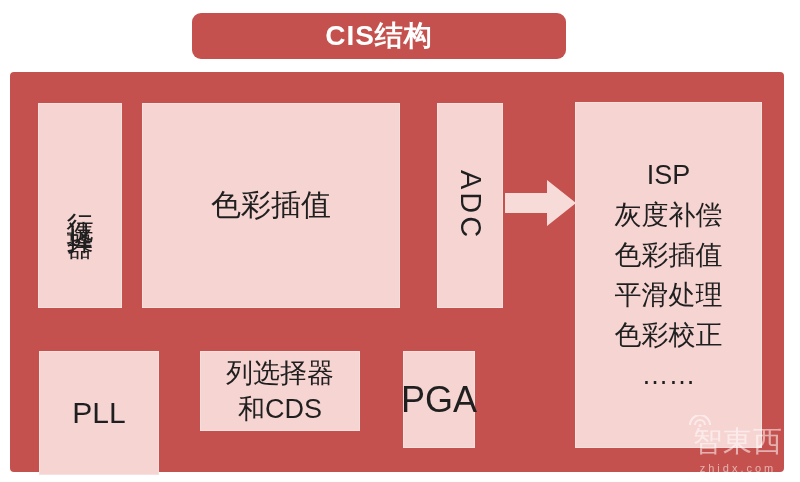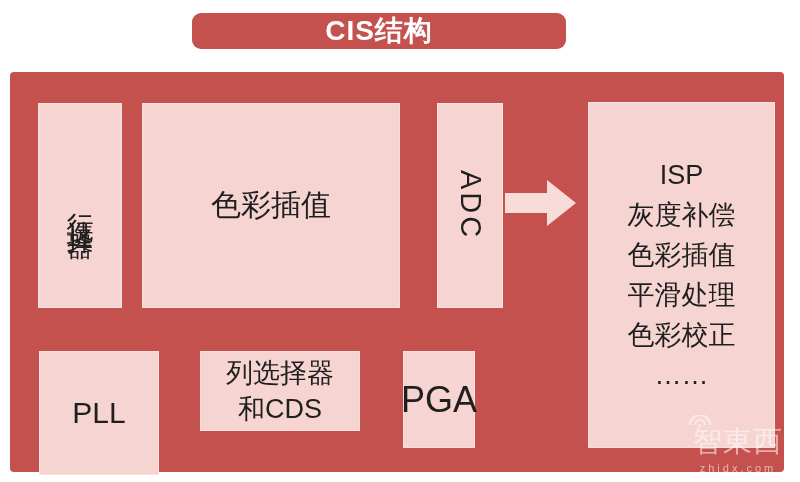--- a/index.html
+++ b/index.html
@@ -7,21 +7,21 @@
     position: relative;
     width: 800px;
     height: 482px;
     background: #ffffff;
     font-family: "Liberation Sans", sans-serif;
     overflow: hidden;
   }
   .title-bar {
     position: absolute;
     left: 192px; top: 13px;
-    width: 374px; height: 36px;
+    width: 374px; height: 46px;
     background: #c4514e;
     border-radius: 9px;
     display: flex; align-items: center; justify-content: center;
   }
   .title-bar span {
     color: #ffffff;
     font-size: 28px;
     font-weight: 700;
     letter-spacing: 1px;
   }
@@ -57,21 +57,21 @@
     font-size: 29px;
     writing-mode: vertical-rl;
     letter-spacing: 3px;
   }
   .arrow-svg {
     position: absolute;
     left: 495px; top: 107px;
     width: 72px; height: 48px;
   }
   .isp {
-    left: 578px; top: 30px; width: 187px; height: 346px;
+    left: 565px; top: 30px; width: 187px; height: 346px;
     flex-direction: column;
     font-size: 27px;
     line-height: 40px;
   }
   .pll {
     left: 29px; top: 279px; width: 120px; height: 124px;
     font-size: 30px;
   }
   .col-selector {
     left: 190px; top: 279px; width: 160px; height: 80px;

